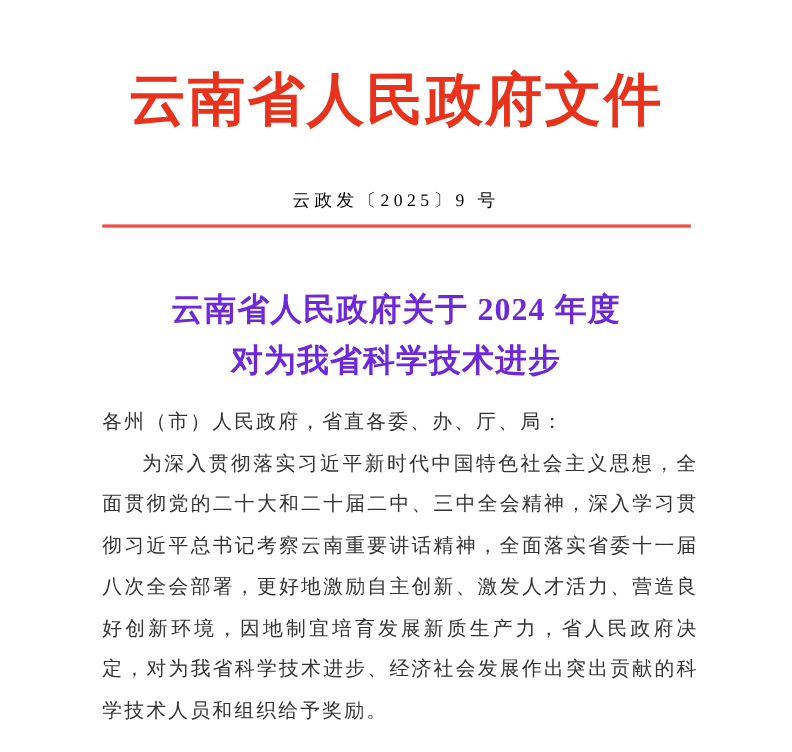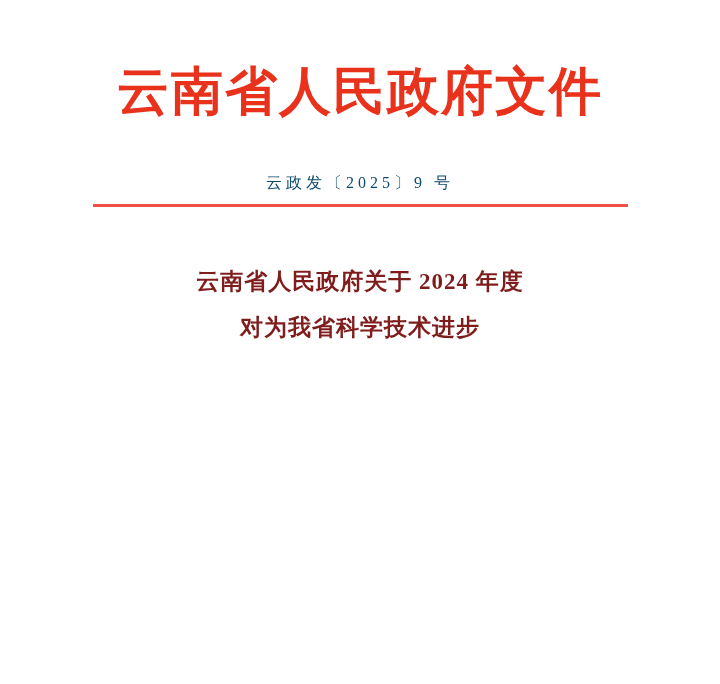--- a/index.html
+++ b/index.html
@@ -25,38 +25,38 @@
     color: #e8321c;
     line-height: 76px;
     letter-spacing: 2px;
     white-space: nowrap;
   }
   
   .doc-number {
     margin-top: 42px;
     text-align: center;
     font-size: 16px;
-    color: #0c4a6e;
+    color: #000000;
     letter-spacing: 4px;
     line-height: 22px;
   }
   
   .divider {
     margin: 10px 0 0 93px;
     width: 535px;
     height: 3px;
     background: #ef5045;
   }
   
   .doc-title {
     margin-top: 52px;
     text-align: center;
     font-weight: bold;
-    color: #7f1d1d;
-    font-size: 23px;
+    color: #6d28d9;
+    font-size: 29px;
     line-height: 46px;
     letter-spacing: 1px;
   }
   
   .body-block {
     width: 542px;
     margin: 14px 0 0 93px;
     font-size: 18px;
     color: #333333;
     letter-spacing: 2px;
@@ -80,14 +80,18 @@
 
   <div class="doc-number">云政发〔2025〕9 号</div>
 
   <div class="divider"></div>
 
   <div class="doc-title">
     <div>云南省人民政府关于 2024 年度</div>
     <div>对为我省科学技术进步</div>
   </div>
 
+  <div class="body-block">
+    <p class="salutation">各州（市）人民政府，省直各委、办、厅、局：</p>
+    <p class="paragraph">为深入贯彻落实习近平新时代中国特色社会主义思想，全面贯彻党的二十大和二十届二中、三中全会精神，深入学习贯彻习近平总书记考察云南重要讲话精神，全面落实省委十一届八次全会部署，更好地激励自主创新、激发人才活力、营造良好创新环境，因地制宜培育发展新质生产力，省人民政府决定，对为我省科学技术进步、经济社会发展作出突出贡献的科学技术人员和组织给予奖励。</p>
+  </div>
 
 </div>
 
 </body></html>

